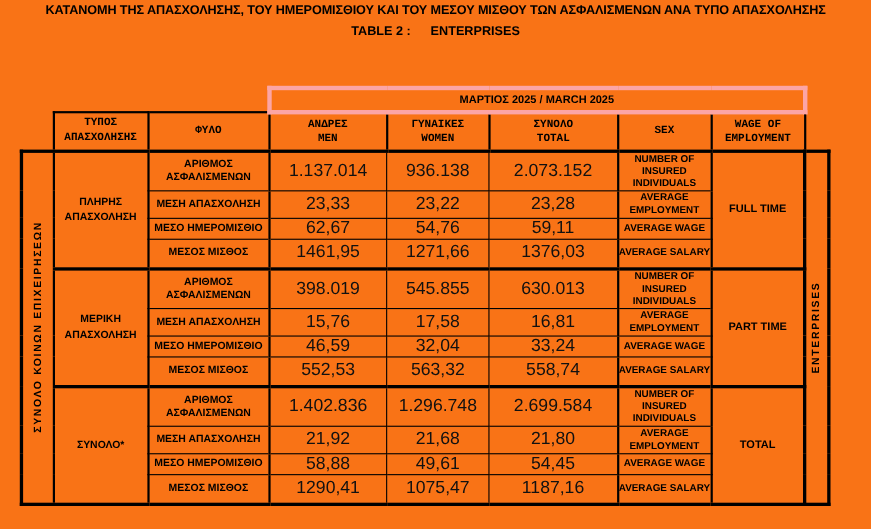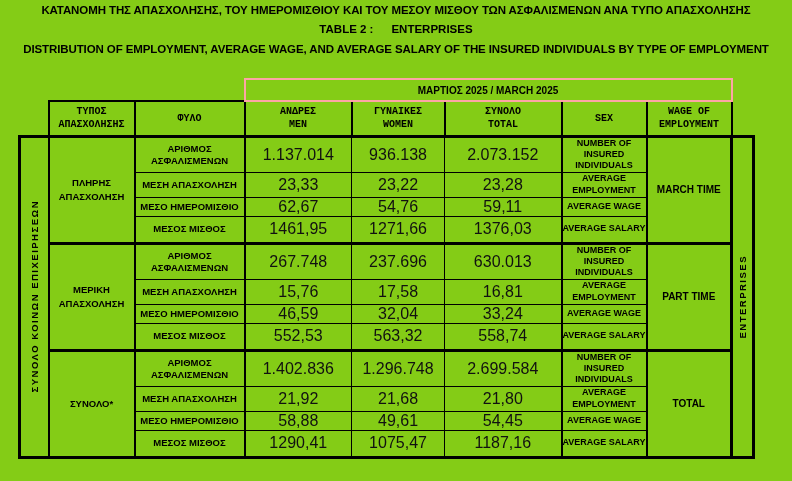--- a/index.html
+++ b/index.html
@@ -1,17 +1,17 @@
 <!DOCTYPE html>
 <html><head>
 <meta charset="utf-8">
 <style>
   html,body { margin:0; padding:0; background:#ffffff; }
   .page {
-    position:relative; width:792px; height:481px; background:#84cc16;
+    position:relative; width:792px; height:481px; background:#f97316;
     font-family:"Liberation Sans", sans-serif; color:#000; overflow:hidden;
   }
   .title1, .title3 {
     position:absolute; left:0; right:0; text-align:center;
     font-weight:bold; font-size:11.5px; letter-spacing:-0.1px; white-space:nowrap;
   }
   .title1 { top:4px; }
   .title2 {
     position:absolute; top:23px; left:0; right:0;
     display:flex; justify-content:center; gap:18px;
@@ -20,21 +20,21 @@
   .title3 { top:43px; }
 
   table.main {
     position:absolute; left:18px; top:78px;
     border-collapse:collapse; table-layout:fixed; width:734px;
   }
   td, th { padding:0 2px; text-align:center; vertical-align:middle;
            border:1px solid #000; overflow:hidden; }
   .blank { border:none !important; background:transparent; }
 
-  .martios { border:2px solid #fca5a5; font-weight:bold; font-size:10px; }
+  .martios { border:4px solid #fca5a5; font-weight:bold; font-size:10px; }
   th.h { border:2px solid #000; font-weight:bold; font-size:10px; line-height:1.3; }
 
   td.rlabel { font-weight:bold; font-size:9.5px; line-height:1.2;
               border-width:1px 2px 1px 1px; }
   td.num    { font-weight:normal; font-size:16px; color:#111; border-width:1px; }
   td.elabel { font-weight:bold; font-size:9px; line-height:1.25;
               border-width:1px 2px 1px 2px; padding:0 0; }
   td.typegr { font-weight:bold; font-size:9.5px; line-height:1.4;
               border-width:1px 2px 3px 2px; padding:0 6px; }
   td.typeen { font-weight:bold; font-size:10px;
@@ -57,21 +57,20 @@
 </head>
 <body>
 
 <div class="page">
 
   <div class="title1">ΚΑΤΑΝΟΜΗ ΤΗΣ ΑΠΑΣΧΟΛΗΣΗΣ, ΤΟΥ ΗΜΕΡΟΜΙΣΘΙΟΥ ΚΑΙ ΤΟΥ ΜΕΣΟΥ ΜΙΣΘΟΥ ΤΩΝ ΑΣΦΑΛΙΣΜΕΝΩΝ ΑΝΑ ΤΥΠΟ ΑΠΑΣΧΟΛΗΣΗΣ</div>
   <div class="title2">
     <span>TABLE 2 :</span>
     <span>ENTERPRISES</span>
   </div>
-  <div class="title3">DISTRIBUTION OF EMPLOYMENT, AVERAGE WAGE, AND AVERAGE SALARY OF THE INSURED INDIVIDUALS BY TYPE OF EMPLOYMENT</div>
 
   <table class="main">
     <colgroup>
       <col style="width:29px">
         <col style="width:86px">
         <col style="width:110px">
       <col style="width:107px">
         <col style="width:93px">
         <col style="width:117px">
       <col style="width:85px">
@@ -110,21 +109,21 @@
     <tr class="bt hA">
       <td class="vside" rowspan="12">
         <div class="vtext">ΣΥΝΟΛΟ ΚΟΙΝΩΝ ΕΠΙΧΕΙΡΗΣΕΩΝ</div>
       </td>
       <td class="typegr" rowspan="4">ΠΛΗΡΗΣ ΑΠΑΣΧΟΛΗΣΗ</td>
       <td class="rlabel">ΑΡΙΘΜΟΣ ΑΣΦΑΛΙΣΜΕΝΩΝ</td>
       <td class="num">1.137.014</td>
       <td class="num">936.138</td>
       <td class="num">2.073.152</td>
       <td class="elabel">NUMBER OF INSURED INDIVIDUALS</td>
-      <td class="typeen" rowspan="4">MARCH TIME</td>
+      <td class="typeen" rowspan="4">FULL TIME</td>
       <td class="vsr" rowspan="12">
         <div class="vtext">ENTERPRISES</div>
       </td>
     </tr>
     <tr class="hB">
       <td class="rlabel">ΜΕΣΗ ΑΠΑΣΧΟΛΗΣΗ</td>
       <td class="num">23,33</td>
       <td class="num">23,22</td>
       <td class="num">23,28</td>
       <td class="elabel">AVERAGE EMPLOYMENT</td>
@@ -140,22 +139,22 @@
       <td class="rlabel">ΜΕΣΟΣ ΜΙΣΘΟΣ</td>
       <td class="num">1461,95</td>
       <td class="num">1271,66</td>
       <td class="num">1376,03</td>
       <td class="elabel">AVERAGE SALARY</td>
     </tr>
 
     <tr class="bt hA">
       <td class="typegr" rowspan="4">ΜΕΡΙΚΗ ΑΠΑΣΧΟΛΗΣΗ</td>
       <td class="rlabel">ΑΡΙΘΜΟΣ ΑΣΦΑΛΙΣΜΕΝΩΝ</td>
-      <td class="num">267.748</td>
-      <td class="num">237.696</td>
+      <td class="num">398.019</td>
+      <td class="num">545.855</td>
       <td class="num">630.013</td>
       <td class="elabel">NUMBER OF INSURED INDIVIDUALS</td>
       <td class="typeen" rowspan="4">PART TIME</td>
     </tr>
     <tr class="hB">
       <td class="rlabel">ΜΕΣΗ ΑΠΑΣΧΟΛΗΣΗ</td>
       <td class="num">15,76</td>
       <td class="num">17,58</td>
       <td class="num">16,81</td>
       <td class="elabel">AVERAGE EMPLOYMENT</td>

